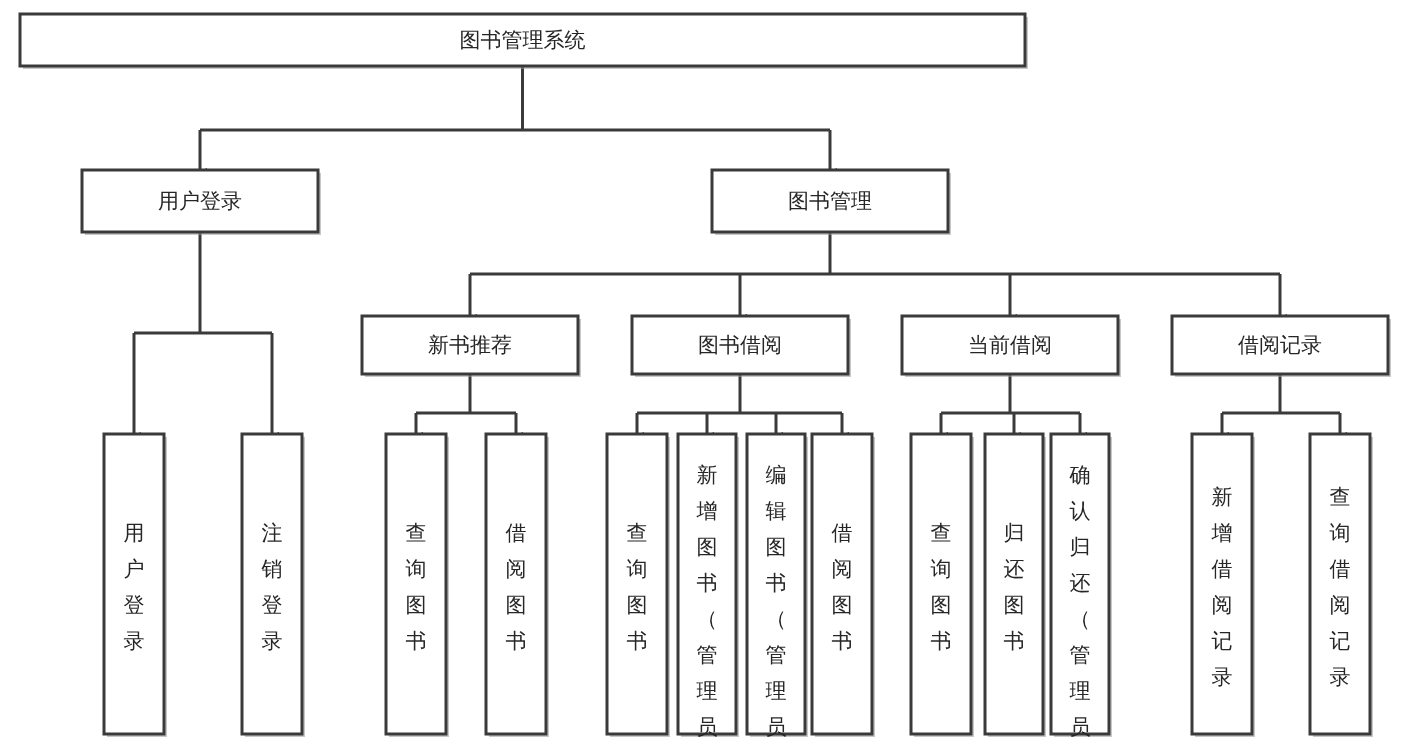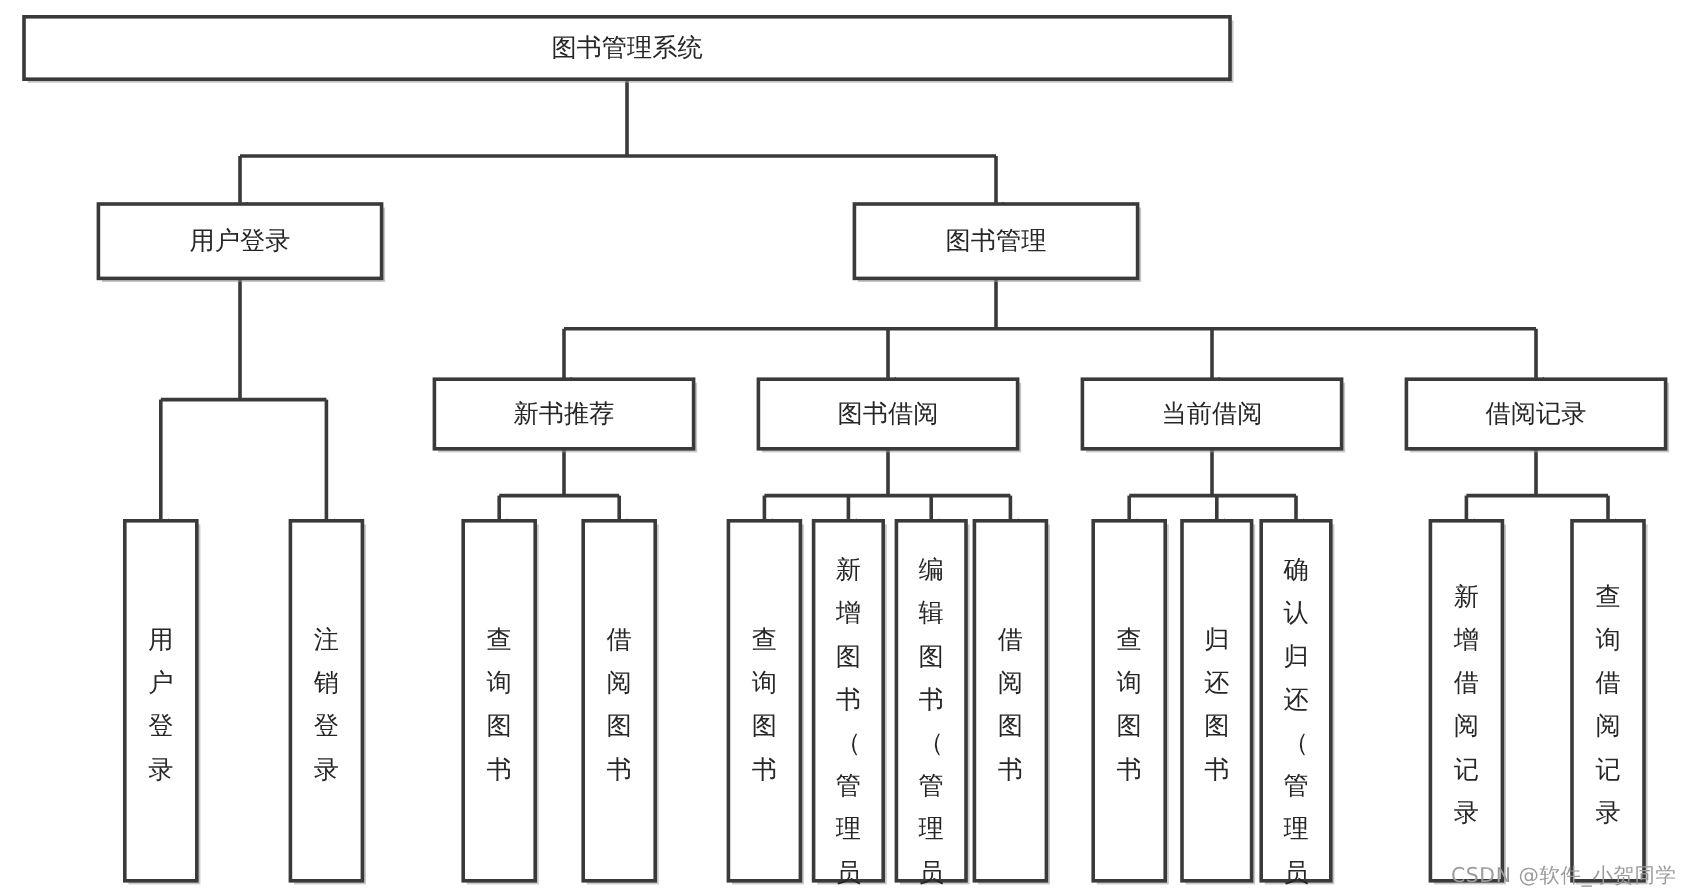--- a/index.html
+++ b/index.html
@@ -211,14 +211,13 @@
           <text x="1222" y="504.08" class="node-label-vert"><tspan x="1222" dy="0">新</tspan><tspan x="1222" dy="36">增</tspan><tspan x="1222" dy="36">借</tspan><tspan x="1222" dy="36">阅</tspan><tspan x="1222" dy="36">记</tspan><tspan x="1222" dy="36">录</tspan></text>
         </g>
         <g>
           <rect x="1313" y="437" width="60" height="300" class="node-shadow"></rect>
           <rect x="1310" y="434" width="60" height="300" class="node-box"></rect>
           <text x="1340" y="504.08" class="node-label-vert"><tspan x="1340" dy="0">查</tspan><tspan x="1340" dy="36">询</tspan><tspan x="1340" dy="36">借</tspan><tspan x="1340" dy="36">阅</tspan><tspan x="1340" dy="36">记</tspan><tspan x="1340" dy="36">录</tspan></text>
         </g>
       </g>
   </svg>
 
-  <div class="watermark">CSDN @软件_小贺同学</div>
 </div>
 
 </body></html>

